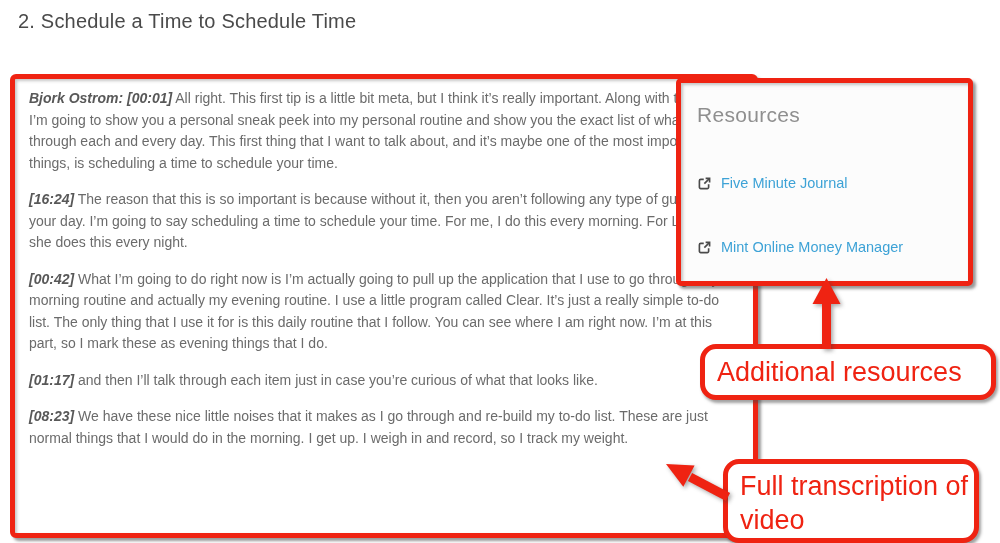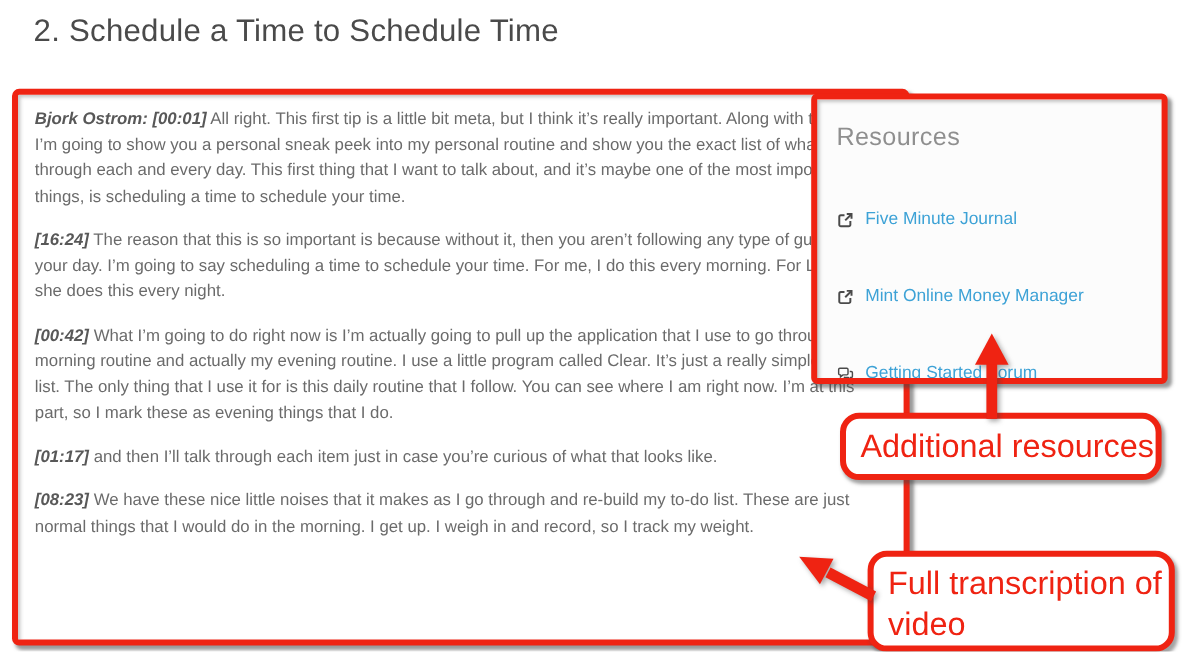--- a/index.html
+++ b/index.html
@@ -9,42 +9,42 @@
     --title-text:#4a4a4a;
   }
   *{box-sizing:border-box;}
   html,body{margin:0;padding:0;}
   body{
     width:1000px;height:543px;position:relative;overflow:hidden;
     background:#ffffff;
     font-family:"Liberation Sans","DejaVu Sans",sans-serif;
   }
   .page-title{
-    position:absolute;left:28px;top:10px;margin:0;
-    font-size:26px;font-weight:300;color:var(--title-text);
+    position:absolute;left:18px;top:10px;margin:0;
+    font-size:20px;font-weight:300;color:var(--title-text);
     letter-spacing:0.2px;white-space:nowrap;
   }
   
   .anno-frame{
     position:absolute;
     border:5px solid var(--red);
     box-shadow:3px 3px 3px rgba(70,70,70,.55), inset 2px 2px 3px rgba(70,70,70,.30);
     background:#ffffff;
   }
   .transcript-frame{
     left:10px;top:74px;width:748px;height:464px;border-radius:6px;overflow:hidden;
   }
   .transcript-content{
     padding:9px 14px 6px 14px;
     font-size:14px;line-height:21.5px;color:var(--body-text);
   }
   .transcript-content p{margin:0 0 15px 0;}
   .transcript-content strong em{color:#585858;}
   .resources-frame{
-    left:676px;top:78px;width:297px;height:242px;border-radius:5px;
+    left:676px;top:78px;width:297px;height:208px;border-radius:5px;
     background:#fcfcfc;overflow:hidden;
   }
   .resources-inner{padding:20px 16px 0 16px;}
   .resources-heading{
     margin:0;font-size:21px;font-weight:300;color:#8f8f8f;letter-spacing:0.3px;
   }
   .resources-list{list-style:none;margin:20px 0 0 0;padding:0;}
   .resources-list li{
     display:flex;align-items:center;gap:9px;margin-bottom:14px;
     font-size:14.5px;
@@ -55,21 +55,21 @@
   .resources-list a{color:var(--blue);text-decoration:none;}
   
   .callout{
     position:absolute;
     border:5px solid var(--red);border-radius:16px;background:#fff;
     color:var(--red);
     box-shadow:2px 3px 3px rgba(70,70,70,.5);
     font-family:"Liberation Sans",sans-serif;
   }
   .callout-resources{
-    left:700px;top:344px;width:268px;height:56px;
+    left:700px;top:344px;width:296px;height:56px;
     display:flex;align-items:center;padding-left:12px;
     font-size:27px;white-space:nowrap;
   }
   .callout-transcript{
     left:723px;top:449px;width:256px;height:84px;
     padding:5px 0 0 12px;font-size:27px;line-height:34px;margin-top:10px;
   }
   .arrows{
     position:absolute;left:0;top:0;pointer-events:none;
     filter:drop-shadow(2px 2px 2px rgba(60,60,60,.45));

